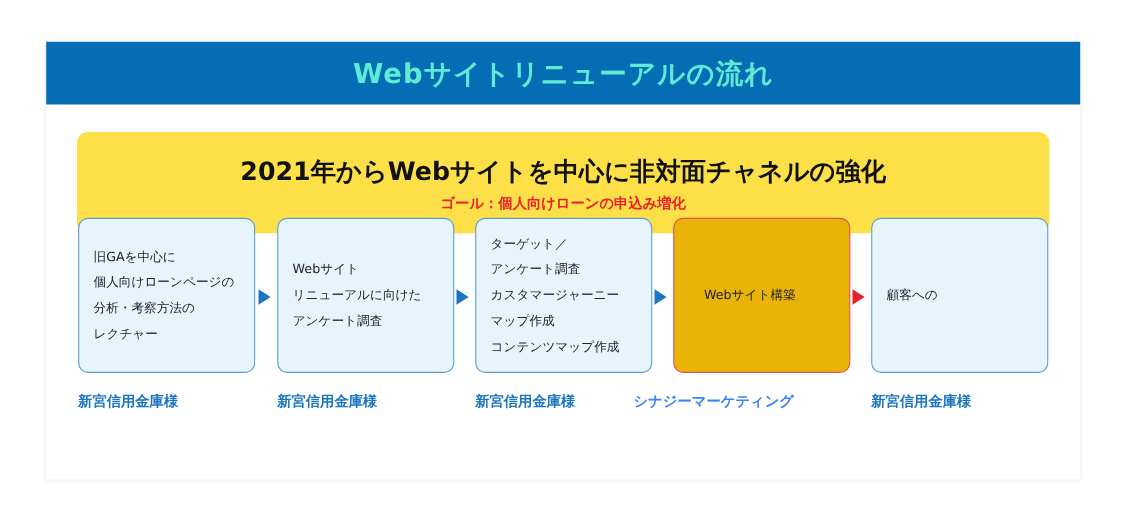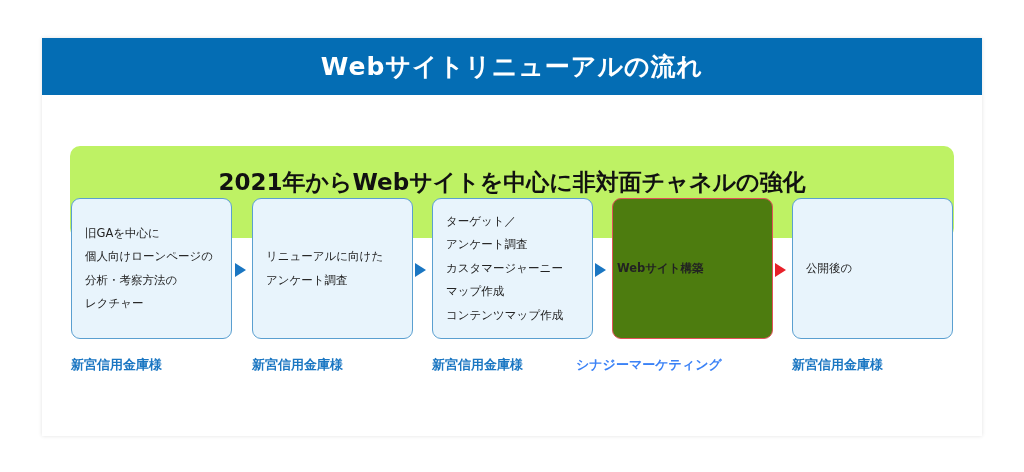--- a/index.html
+++ b/index.html
@@ -8,44 +8,44 @@
       font-family: "DejaVu Sans", "Liberation Sans", sans-serif;
       position: relative; overflow: hidden;
     }
     .card {
       position: absolute; left: 42px; top: 38px; width: 940px; height: 398px;
       background: #ffffff;
       box-shadow: 0 0 4px rgba(0,0,0,0.12);
     }
     .header {
       position: absolute; left: 0; top: 0; width: 940px; height: 57px;
-      background: #046db4; color: #ffffff;
+      background: #046db4; color: #5eead4;
       display: flex; align-items: center; justify-content: center;
       font-size: 25px; font-weight: bold; letter-spacing: 1px;
     }
     .goal-box {
       position: absolute; left: 28px; top: 82px; width: 884px; height: 92px;
-      background: #bef264; border-radius: 10px; margin-top: 26px;
+      background: #fde047; border-radius: 10px;
     }
     .goal-title {
       position: absolute; left: 0; right: 0; top: 21px; text-align: center;
       font-size: 23px; font-weight: bold; color: #111111;
     }
     .goal-sub {
       position: absolute; left: 0; right: 0; top: 56px; text-align: center;
       font-size: 13px; font-weight: bold;
     }
     .step {
       position: absolute; top: 198px; width: 161px; height: 141px;
       box-sizing: border-box; border-radius: 9px;
       border: 1px solid #5a9fd0; background: #e8f4fc;
       display: flex; flex-direction: column; justify-content: center;
       padding-left: 13px;
     }
-    .step.red { border-color: #e2525a; background: #4d7c0f; padding-left: 4px; font-weight: bold; }
+    .step.red { border-color: #e2525a; background: #eab308; padding-left: 27px; }
     .step-line {
       font-size: 11.5px; line-height: 23.5px; color: #222222; white-space: nowrap;
     }
     .owner {
       position: absolute; top: 356px; width: 161px; text-align: left;
       font-size: 13px; font-weight: bold;
     }
     .arrow {
       position: absolute; top: 263px; width: 0; height: 0;
       border-top: 7px solid transparent; border-bottom: 7px solid transparent;
@@ -54,33 +54,35 @@
     .arrow.red { border-left-color: #e8212a; }
   </style>
 </head>
 <body>
 
 <div class="card">
   <div class="header">Webサイトリニューアルの流れ</div>
 
   <div class="goal-box">
     <div class="goal-title">2021年からWebサイトを中心に非対面チャネルの強化</div>
+    <div class="goal-sub" style="color:#e8212a">ゴール：個人向けローンの申込み増化</div>
   </div>
 </div>
 
 <div class="step" style="left:71px">
   <div class="step-line">旧GAを中心に</div>
   <div class="step-line">個人向けローンページの</div>
   <div class="step-line">分析・考察方法の</div>
   <div class="step-line">レクチャー</div>
 </div>
 <div class="owner" style="left:71px;color:#1a76c2">新宮信用金庫様</div>
 <div class="arrow" style="left:235px"></div>
 
 <div class="step" style="left:252px">
+  <div class="step-line">Webサイト</div>
   <div class="step-line">リニューアルに向けた</div>
   <div class="step-line">アンケート調査</div>
 </div>
 <div class="owner" style="left:252px;color:#1a76c2">新宮信用金庫様</div>
 <div class="arrow" style="left:415px"></div>
 
 <div class="step" style="left:432px">
   <div class="step-line">ターゲット／</div>
   <div class="step-line">アンケート調査</div>
   <div class="step-line">カスタマージャーニー</div>
@@ -90,15 +92,15 @@
 <div class="owner" style="left:432px;color:#1a76c2">新宮信用金庫様</div>
 <div class="arrow" style="left:595px"></div>
 
 <div class="step red" style="left:612px">
   <div class="step-line">Webサイト構築</div>
 </div>
 <div class="owner" style="left:576px;color:#3b82f6">シナジーマーケティング</div>
 <div class="arrow red" style="left:775px"></div>
 
 <div class="step" style="left:792px">
-  <div class="step-line">公開後の</div>
+  <div class="step-line">顧客への</div>
 </div>
 <div class="owner" style="left:792px;color:#1a76c2">新宮信用金庫様</div>
 
 </body></html>

